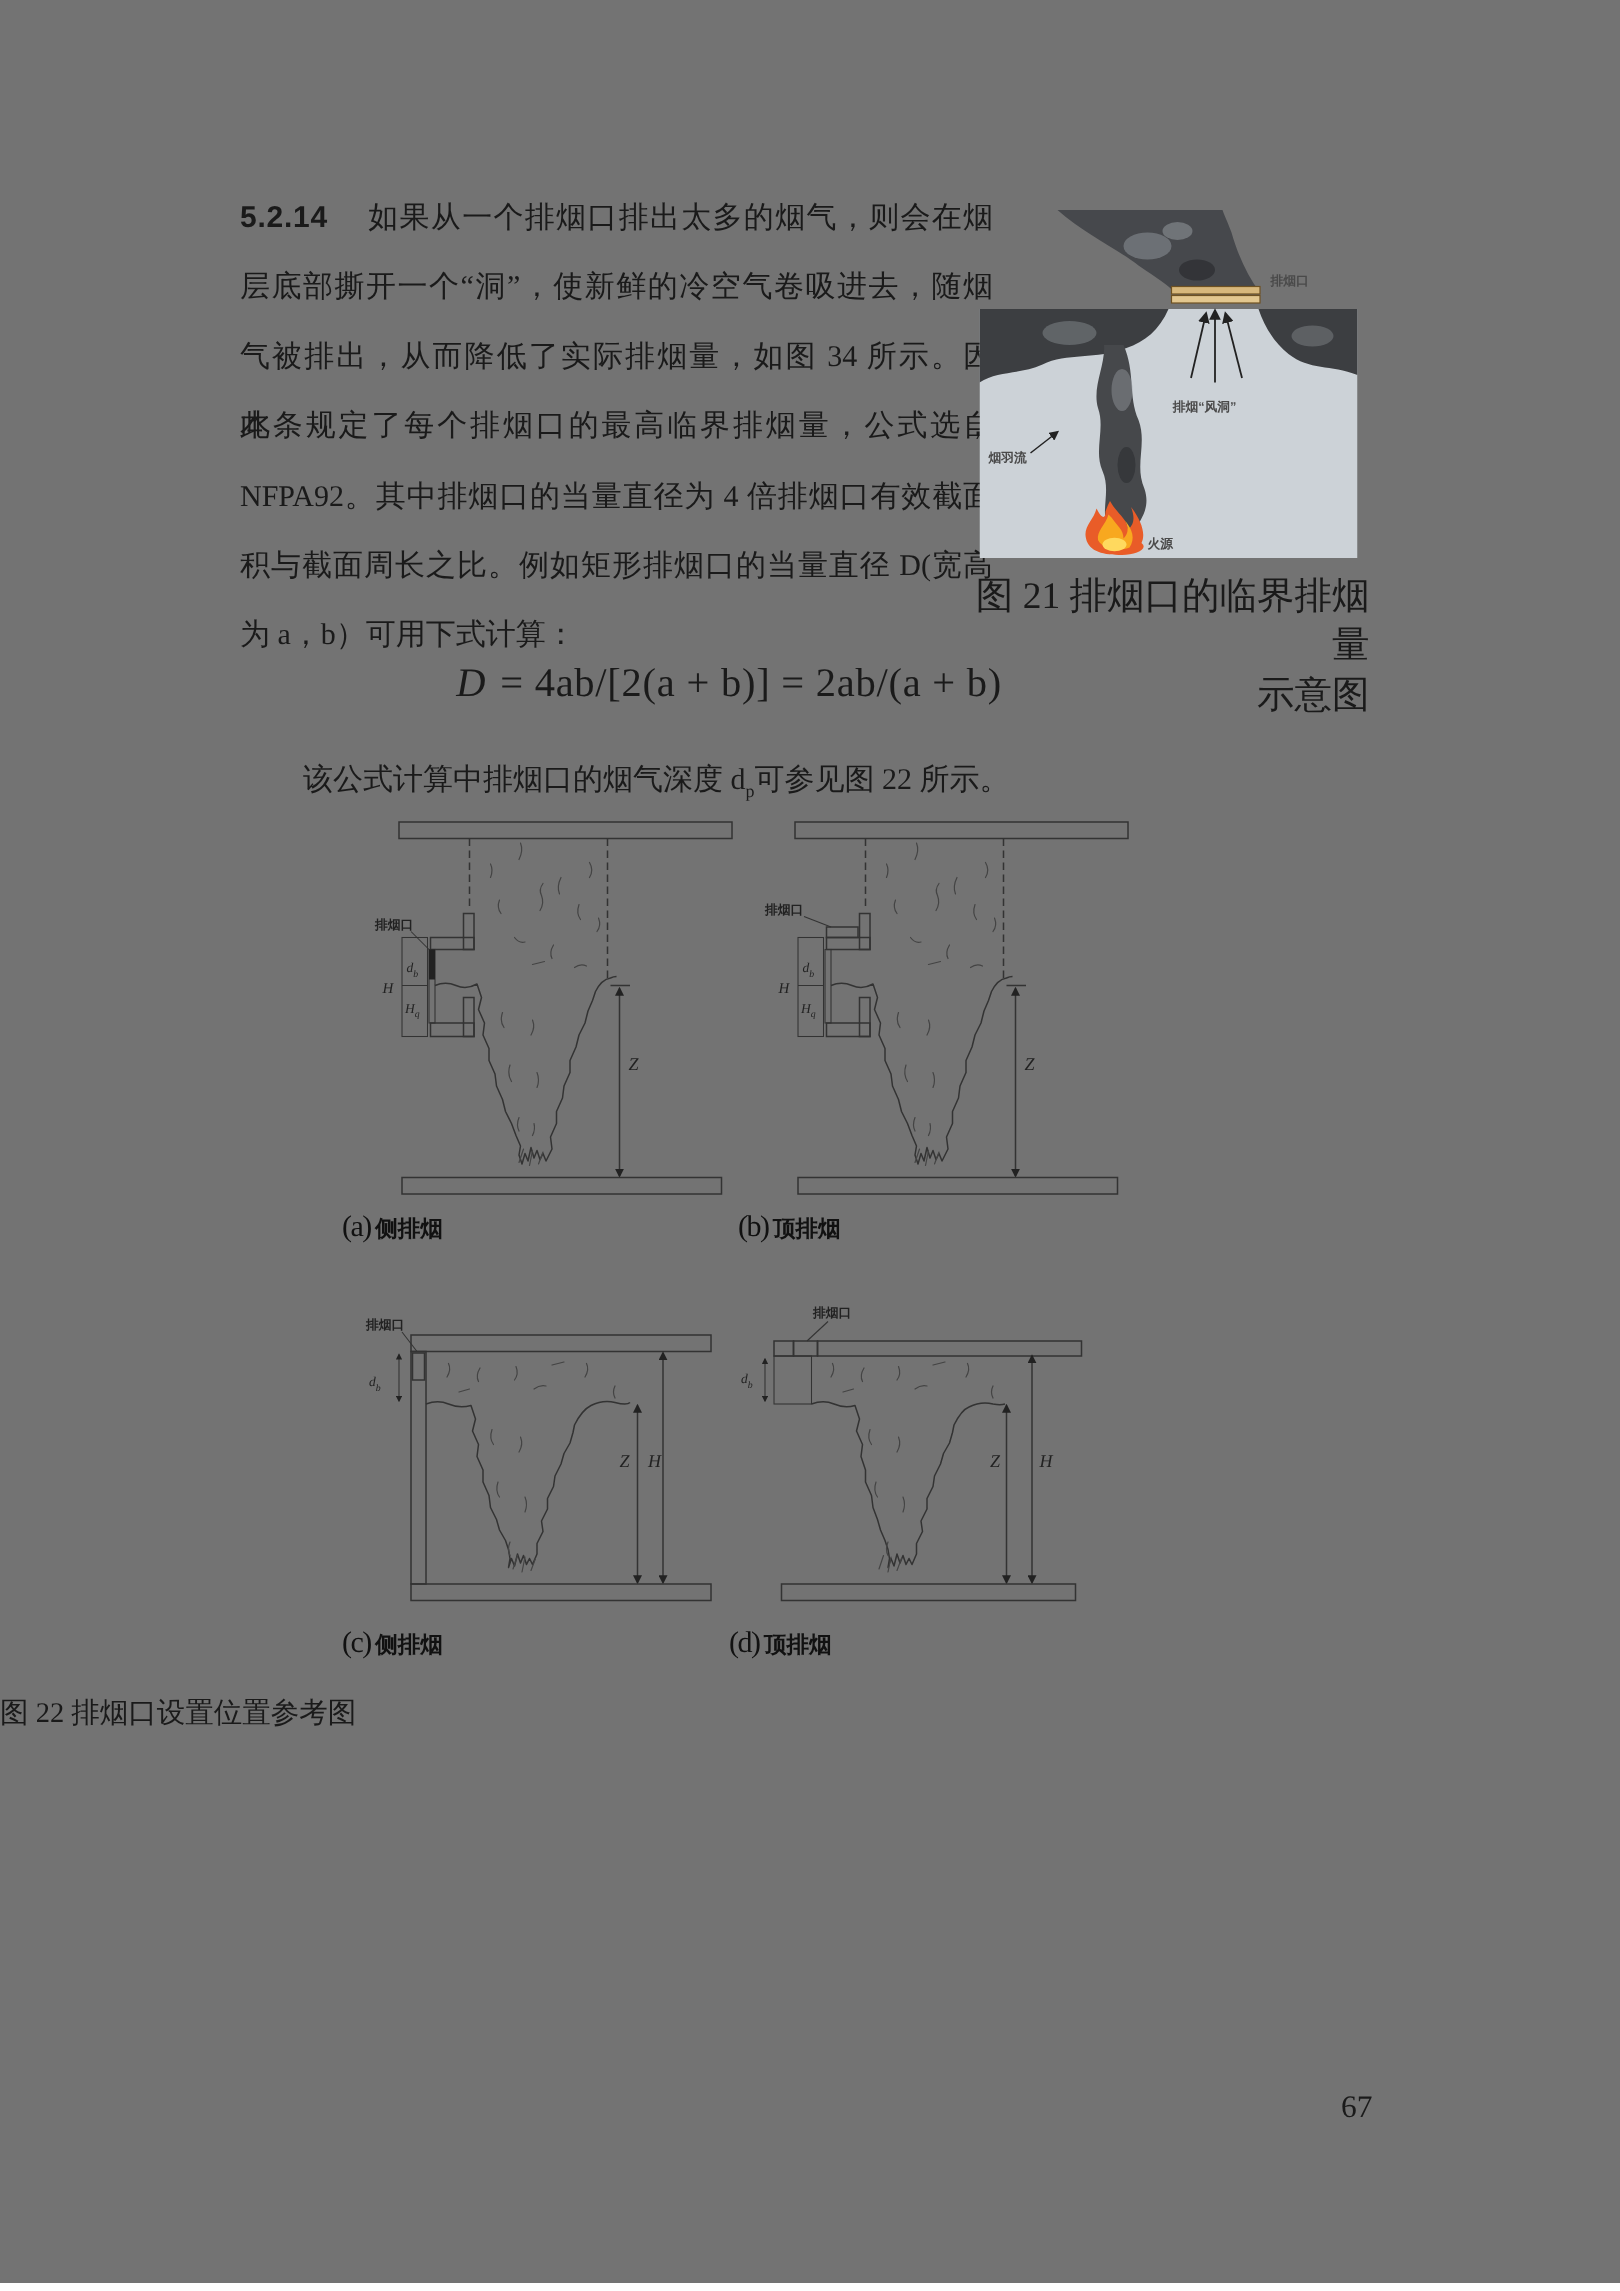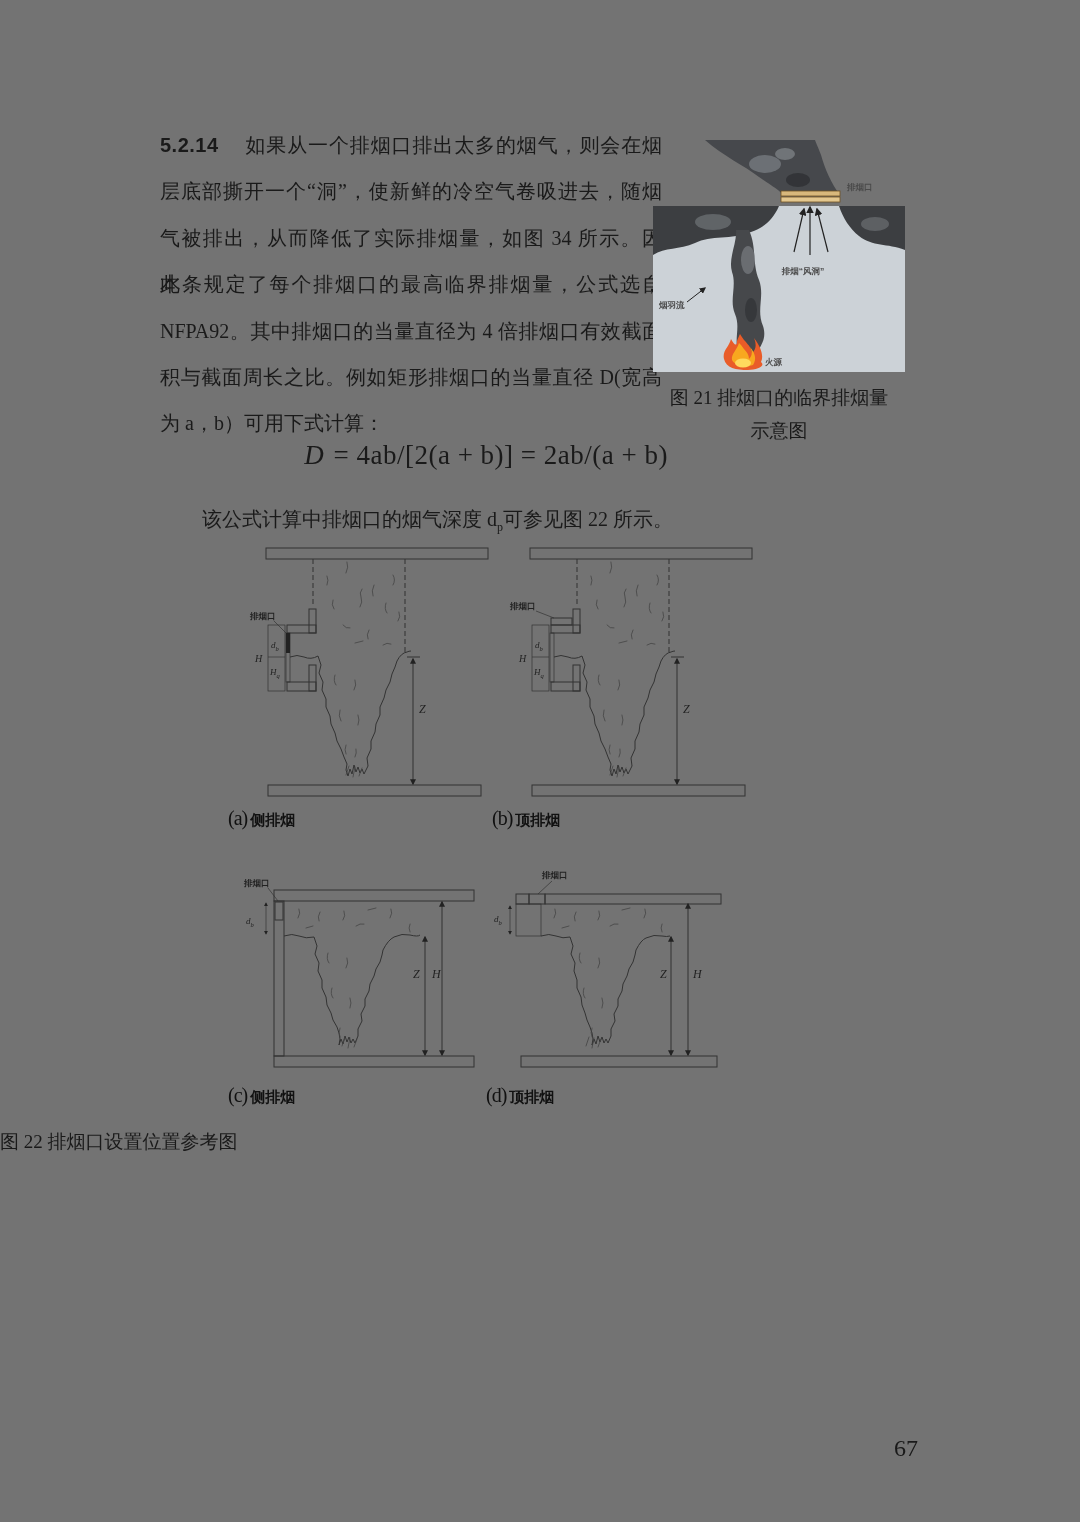--- a/index.html
+++ b/index.html
@@ -9,41 +9,41 @@
 
   
   .para{position:absolute;left:160px;top:122px;width:502px;font-size:20px;line-height:46.4px}
   .pline{text-align:justify;text-align-last:justify;height:46.4px;white-space:normal}
   .pline.last{text-align-last:left}
   .secnum{font-family:"Liberation Sans",sans-serif;font-weight:bold;letter-spacing:.5px}
   .sp{display:inline-block;width:26px}
 
   
   .fig21{position:absolute;left:653px;top:140px;width:252px;height:238px}
-  .fig21cap{position:absolute;left:645px;top:381px;width:268px;text-align:center;
-            font-size:19px;line-height:33px}
+  .fig21cap{position:absolute;left:645px;top:381px;width:268px;text-align:right;
+            font-size:25px;line-height:33px}
 
   
   .formula{position:absolute;left:168px;top:440px;width:500px;text-align:right;
            font-size:27px;letter-spacing:.5px}
   .formula .var{font-style:italic;padding-right:2px}
 
   
   .note{position:absolute;left:160px;top:506px;width:600px;font-size:20px;text-indent:42px}
   .note sub{font-size:12px}
 
   
   .cell{position:absolute}
   .sfcap{text-align:left;font-size:15px;font-weight:bold;margin-top:6px;
          font-family:"Liberation Sans",sans-serif;color:#111}
   .sfcap .tag{font-size:20px;font-weight:normal;font-family:"Liberation Serif",serif;letter-spacing:-1px}
   .sfcap .ttl{margin-left:3px}
   .fig22cap{position:absolute;left:0;top:1129px;width:1064px;text-align:left;font-size:19px}
 
-  .pageno{position:absolute;left:894px;top:1435px;font-size:24px}
+  .pageno{position:absolute;left:894px;top:1392px;font-size:21px}
 
   svg{display:block}
   svg text{font-family:"Liberation Sans",sans-serif}
   .cjk{font-weight:bold;font-size:8.5px;fill:#222}
   .dim{font-family:"Liberation Serif",serif;font-style:italic;fill:#222}
   .ln{stroke:#333;stroke-width:1;fill:none}
   .thin{stroke:#333;stroke-width:.7;fill:none}
   .wisp{stroke:#444;stroke-width:.8;fill:none;stroke-linecap:round}
   .dash{stroke:#333;stroke-width:1;fill:none;stroke-dasharray:5 3}
   .plume{stroke:#333;stroke-width:1;fill:none;stroke-linejoin:round}

